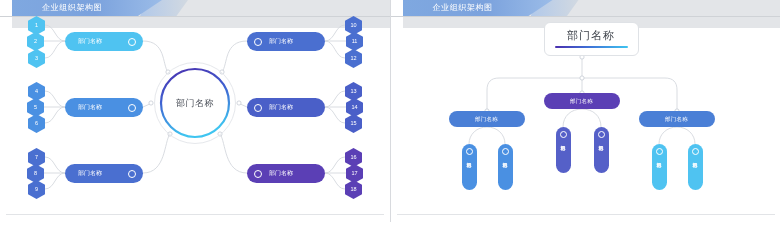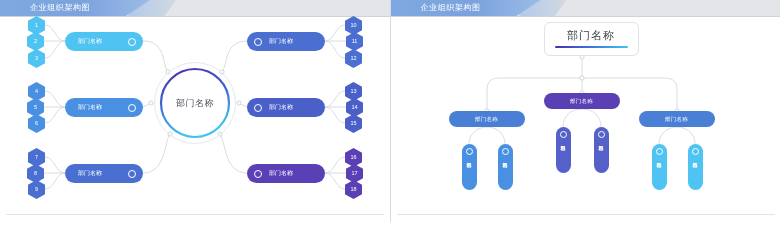--- a/index.html
+++ b/index.html
@@ -8,21 +8,21 @@
     background:#ffffff;
     font-family:"Liberation Sans","DejaVu Sans",sans-serif;
   }
   .stage{position:relative;width:780px;height:222px;display:flex;}
 
   
   .slide{position:relative;width:390px;height:222px;background:#ffffff;overflow:hidden;}
   .slide.left{border-right:1px solid #d8dade;}
 
   
-  .hdr{position:absolute;left:0;top:0;width:390px;height:16px;background:#e3e5e8;}
+  .hdr{position:absolute;left:12px;top:0;width:390px;height:28px;background:#e3e5e8;}
   .hdr-band{position:absolute;left:0;top:0;height:16px;width:150px;
     background:linear-gradient(90deg,#7fa8e0 0%,#7ba2dd 55%,#9bbce8 100%);
     clip-path:polygon(0 0,100% 0,84% 100%,0 100%);}
   .hdr-band2{position:absolute;left:128px;top:0;height:16px;width:48px;
     background:linear-gradient(90deg,#a9c4ea 0%,#cfd7e0 100%);
     clip-path:polygon(18% 0,100% 0,76% 100%,0 100%);opacity:.85;}
   .hdr-title{position:absolute;left:30px;top:1px;font-size:8px;color:#ffffff;
     letter-spacing:.6px;line-height:14px;white-space:nowrap;}
   .hdr-rule{position:absolute;left:0;top:16px;width:390px;height:1px;background:#cfd2d6;}
 

